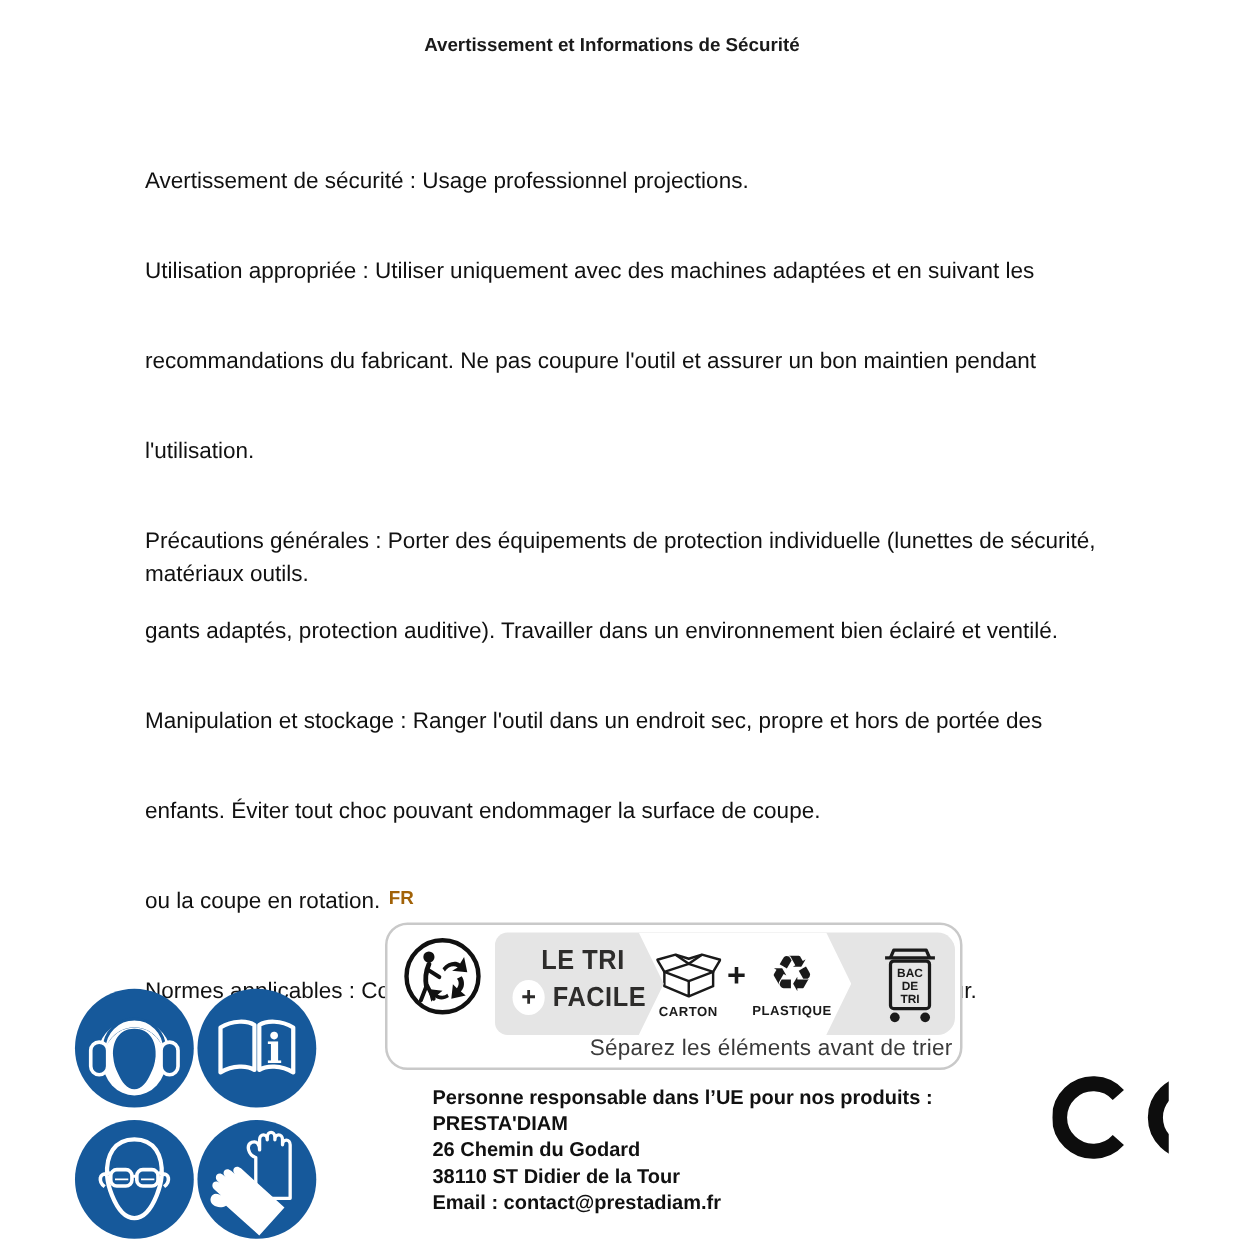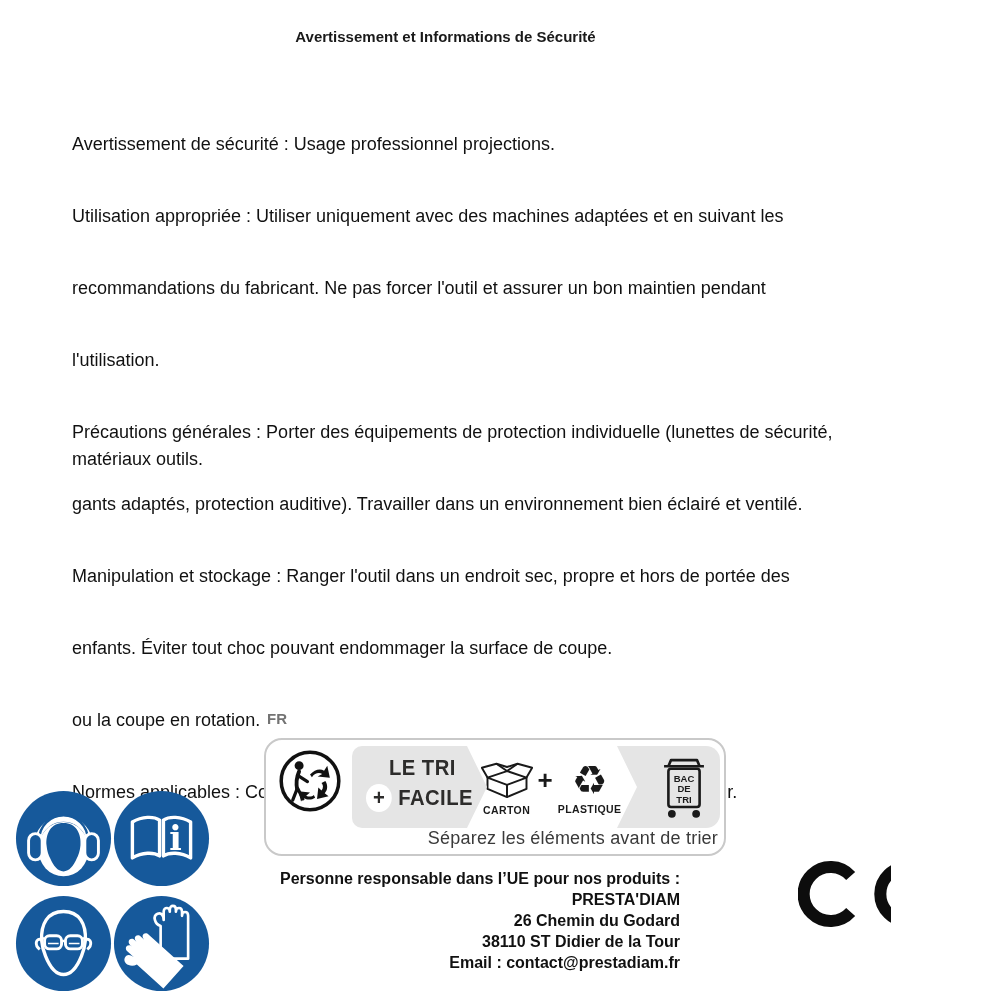--- a/index.html
+++ b/index.html
@@ -1,35 +1,35 @@
 <!DOCTYPE html>
 <html><head>
 <meta charset="utf-8">
 <style>
   html,body { margin:0; padding:0; background:#fff; }
   .page {
     position:relative; width:891px; height:1005px; background:#ffffff;
-    font-family:"Liberation Sans", sans-serif; color:#000; overflow:hidden;
+    font-family:"Liberation Sans", sans-serif; color:#000; overflow:hidden;margin-left:44px;
   }
   .doc-title {
     position:absolute; top:28px; left:0; width:100%;
     text-align:center; font-weight:bold; font-size:15px; color:#1a1a1a;
   }
   .safety-text { position:absolute; left:72px; top:84px; font-size:18px; line-height:24px; white-space:pre; color:#111; }
   .recycling-text { position:absolute; left:72px; top:399px; font-size:18px; line-height:24px; white-space:pre; color:#111; }
 
   
   .pictos {
     position:absolute; left:15px; top:790px;
     display:grid; grid-template-columns:97px 97px; grid-auto-rows:97px; column-gap:1px; row-gap:8px;
   }
   .pictos svg { width:97px; height:97px; display:block; }
 
   
-  .fr-label { position:absolute; left:267px; top:710px; font-weight:bold; font-size:15px; color:#737373; }
+  .fr-label { position:absolute; left:267px; top:710px; font-weight:bold; font-size:15px; color:#a16207; }
   .info-tri {
     position:absolute; left:264px; top:738px; width:462px; height:118px;
     border:2px solid #c9c9c9; border-radius:18px; background:#fff; box-sizing:border-box;
   }
   .triman { position:absolute; left:12px; top:9px; width:64px; height:64px; }
   .band {
     position:absolute; left:86px; top:6px; width:368px; height:82px;
     background:#e5e5e5; border-radius:10px 14px 14px 10px;
   }
   .letri { position:absolute; left:14px; top:9px; color:#2d2c2b; transform:scaleX(.92); transform-origin:left top; }
@@ -51,37 +51,37 @@
   .mat .lbl { font-weight:bold; font-size:10.5px; letter-spacing:.4px; color:#1a1a1a; margin-top:2px; white-space:nowrap; }
   .mat-plus { font-weight:bold; font-size:26px; color:#1a1a1a; padding-bottom:14px; }
   .bin { position:absolute; right:10px; top:6px; width:52px; height:70px; }
   .tri-caption {
     position:absolute; right:6px; bottom:5px;
     font-size:18px; color:#3a3a3a; letter-spacing:.2px;
   }
 
   
   .responsible {
-    position:absolute; left:480px; top:868px; transform:translateX(-50%);
-    text-align:right; font-weight:bold; font-size:16px; line-height:21px; color:#111; white-space:nowrap;
+    position:absolute; left:502px; top:868px; transform:translateX(-50%);
+    text-align:left; font-weight:bold; font-size:16px; line-height:21px; color:#111; white-space:nowrap;
   }
 
   .ce { position:absolute; left:798px; top:845px; width:142px; height:98px; }
 </style>
 </head>
 <body>
 
 <div class="page">
 
   <div class="doc-title">Avertissement et Informations de Sécurité</div>
 
   <div class="safety-text">
     <div>Avertissement de sécurité : Usage professionnel projections.</div>
     <div>Utilisation appropriée : Utiliser uniquement avec des machines adaptées et en suivant les</div>
-    <div>recommandations du fabricant. Ne pas forcer l'outil et assurer un bon maintien pendant</div>
+    <div>recommandations du fabricant. Ne pas coupure l'outil et assurer un bon maintien pendant</div>
     <div>l'utilisation.</div>
     <div>Précautions générales : Porter des équipements de protection individuelle (lunettes de sécurité,</div>
     <div>gants adaptés, protection auditive). Travailler dans un environnement bien éclairé et ventilé.</div>
     <div>Manipulation et stockage : Ranger l'outil dans un endroit sec, propre et hors de portée des</div>
     <div>enfants. Éviter tout choc pouvant endommager la surface de coupe.</div>
     <div>ou la coupe en rotation.</div>
     <div>Normes applicables : Conforme aux normes DIN 345 RN et aux normes en vigueur.</div>
   </div>
 
   <div class="recycling-text">

